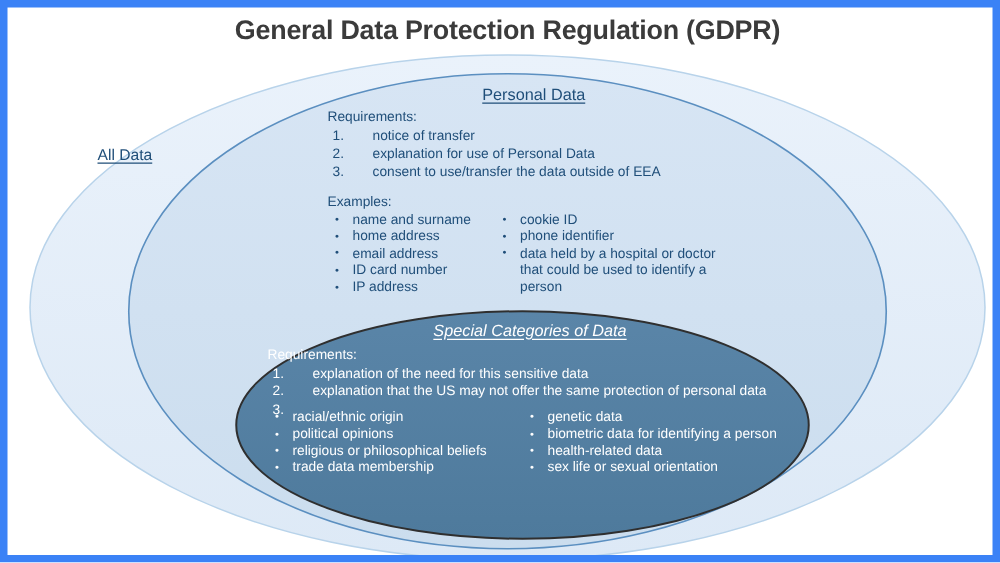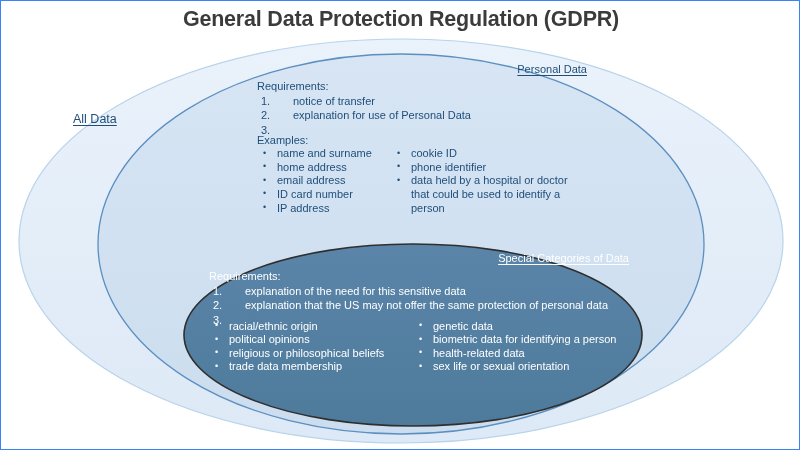--- a/index.html
+++ b/index.html
@@ -10,21 +10,21 @@
   body {
     font-family: "Liberation Sans", sans-serif;
   }
   #canvas {
     position: relative;
     width: 800px;
     height: 450px;
     background: #ffffff;
     overflow: hidden;
     box-sizing: border-box;
-    border: 1px solid #3b82f6;
+    border: 6px solid #3b82f6;
     padding-left: 16px;
   }
 
   
   #title {
     position: absolute;
     top: 6px;
     left: 0;
     width: 800px;
     text-align: center;
@@ -46,22 +46,22 @@
     z-index: 5;
   }
 
   
   .layer {
     position: absolute;
     z-index: 20;
   }
 
   .heading {
-    text-align: right;
-    font-size: 11px;
+    text-align: center;
+    font-size: 13px;
     text-decoration: underline;
     text-underline-offset: 2px;
     white-space: nowrap;
   }
   .heading.light { color: #1f4e79; }
   .heading.onDark { color: #ffffff; }
 
   .body-txt {
     font-size: 11px;
     line-height: 13.6px;
@@ -132,21 +132,21 @@
   #pd-examples-label { margin-top: 11px; margin-bottom: 0px; }
   #pd-ex-col-a { width: 134px; }
   #pd-ex-col-b { width: 190px; }
 
   
   #special-block {
     left: 208px;
     top: 251px;
     width: 420px;
   }
-  #special-block .heading { margin-bottom: 6px; }
+  #special-block .heading { margin-bottom: 6px; font-style: italic; }
   #sc-lists { margin-top: 7px; }
   #sc-col-a { width: 204px; }
   #sc-col-b { width: 216px; }
 </style>
 </head>
 <body>
 
 <div id="canvas">
 
   <div id="title">General Data Protection Regulation (GDPR)</div>
@@ -183,20 +183,21 @@
         <li>
           <span class="n">1.</span>
           <span>notice of transfer</span>
         </li>
         <li>
           <span class="n">2.</span>
           <span>explanation for use of Personal Data</span>
         </li>
         <li>
           <span class="n">3.</span>
+          <span>consent to use/transfer the data outside of EEA</span>
         </li>
       </ol>
 
       <div class="lbl" id="pd-examples-label">Examples:</div>
 
       <div class="two-col">
         <ul class="bul" id="pd-ex-col-a">
           <li><span class="b">•</span><span>name and surname</span></li>
           <li><span class="b">•</span><span>home address</span></li>
           <li><span class="b">•</span><span>email address</span></li>

